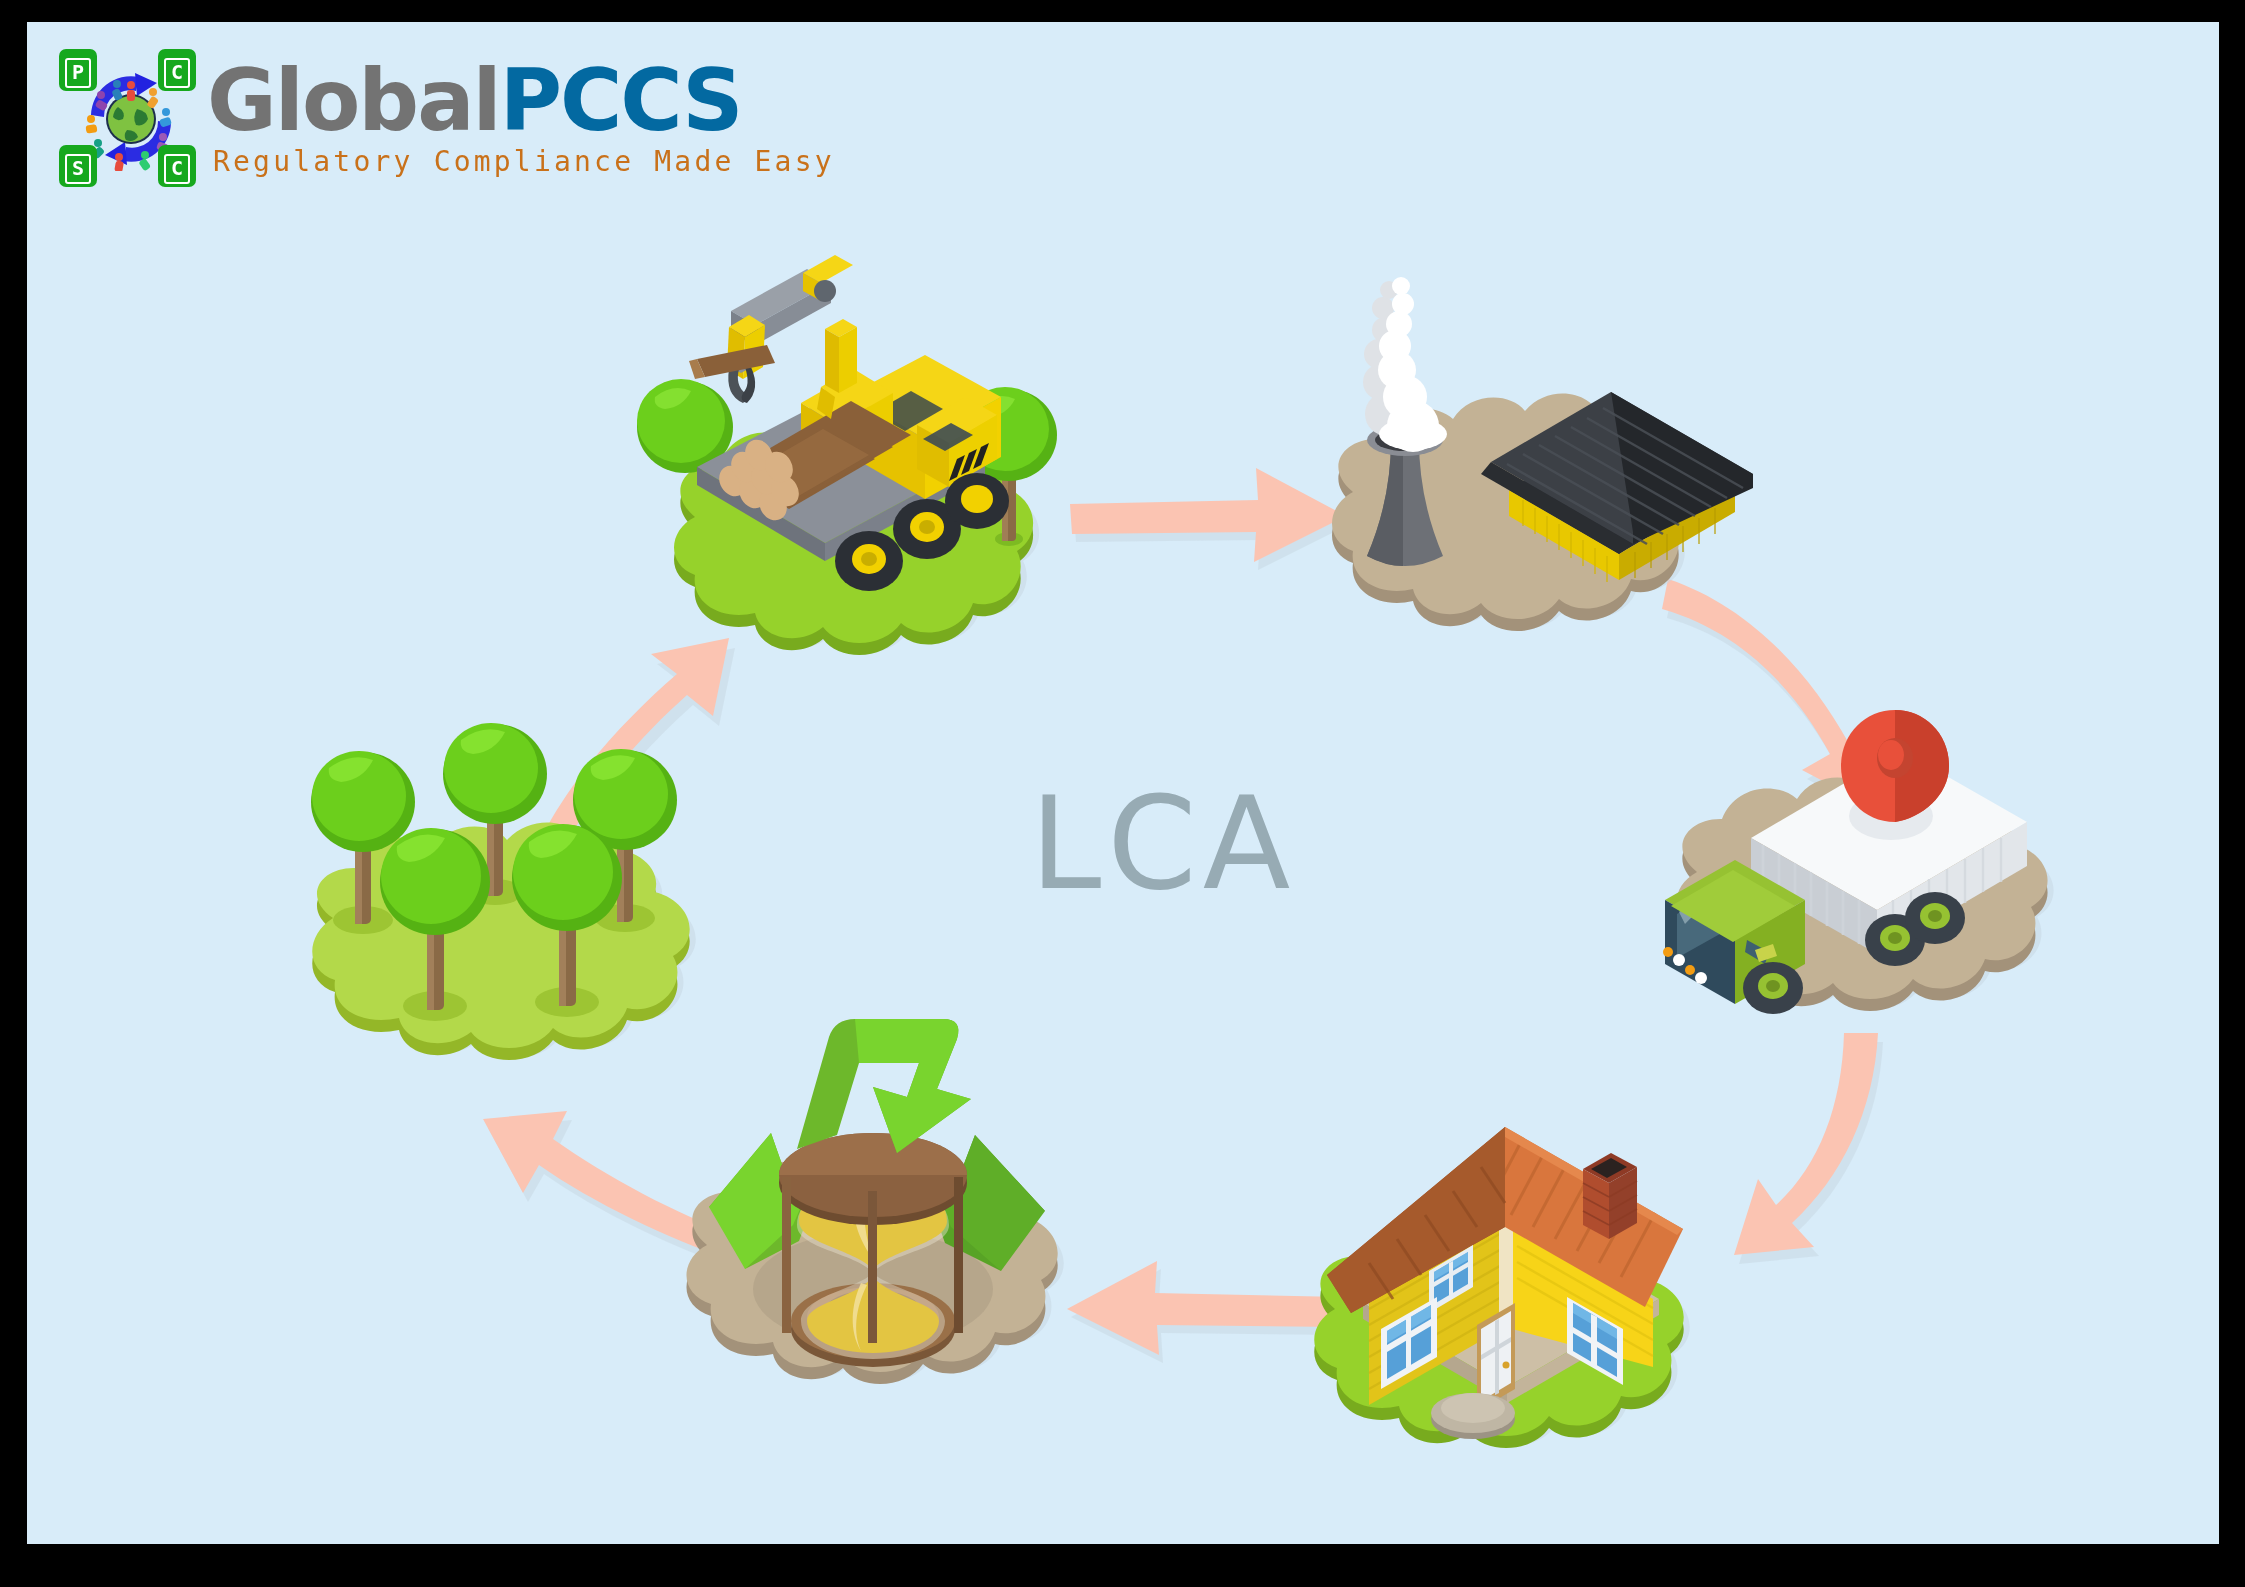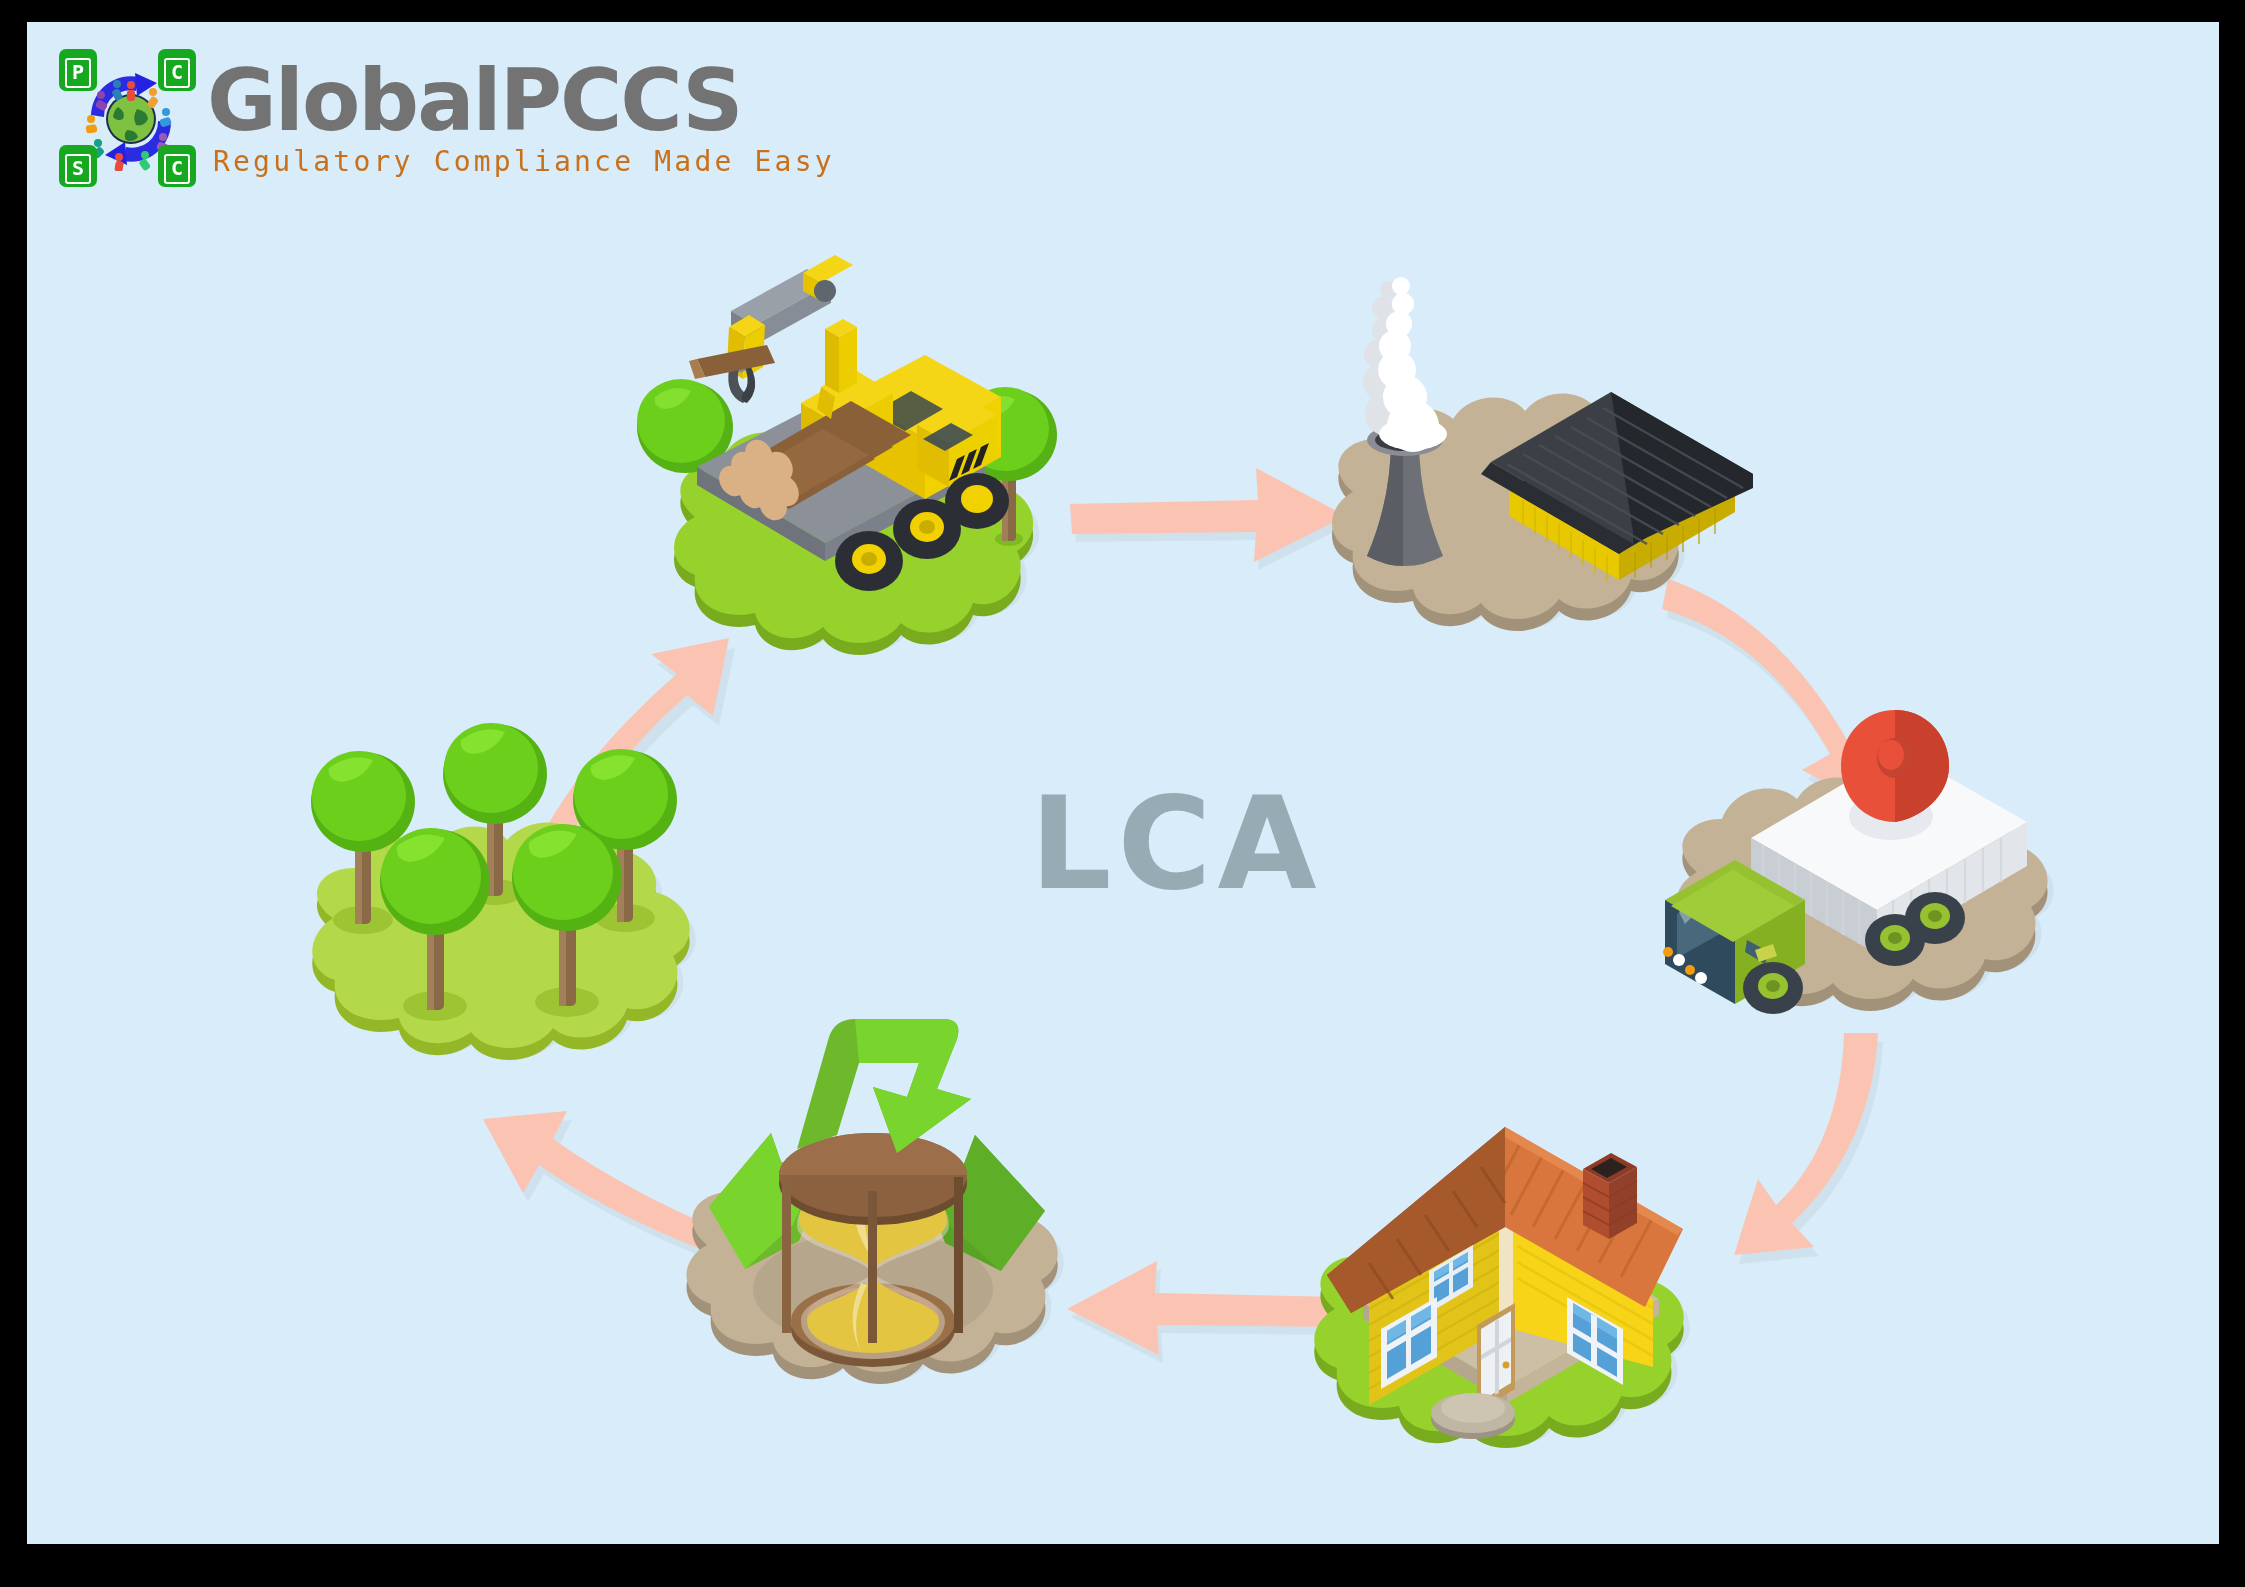--- a/index.html
+++ b/index.html
@@ -17,27 +17,27 @@
   .badge span{display:inline-block;border:2px solid #fff;border-radius:3px;width:22px;height:26px;
               line-height:25px;font-size:20px;}
   .b-p{left:4px;top:2px;}
   .b-c1{left:103px;top:2px;}
   .b-s{left:4px;top:98px;}
   .b-c2{left:103px;top:98px;}
   .globe-wrap{position:absolute;left:22px;top:20px;width:108px;height:104px;}
   #wordmark{position:absolute;left:152px;top:10px;}
   .word-g{font-family:"DejaVu Sans",sans-serif;font-size:85px;font-weight:bold;color:#737373;
           letter-spacing:-2px;line-height:88px;}
-  .word-b{color:#737373;}
+  .word-b{color:#0369a1;}
   #tagline{position:absolute;left:158px;top:98px;font-family:"DejaVu Sans Mono",monospace;
            font-size:28px;color:#c9711a;letter-spacing:3.2px;white-space:nowrap;}
 
   
   #lca{position:absolute;left:1003px;top:758px;font-family:"DejaVu Sans",sans-serif;
-       font-weight:bold;font-size:128px;color:#97abb4;letter-spacing:6px;line-height:128px;}
+       font-weight:normal;font-size:128px;color:#97abb4;letter-spacing:6px;line-height:128px;}
 
   
   .node{position:absolute;}
   .node svg{display:block;overflow:visible;}
   .arrow{position:absolute;}
   .arrow svg{display:block;overflow:visible;}
 </style>
 </head>
 <body>
 

